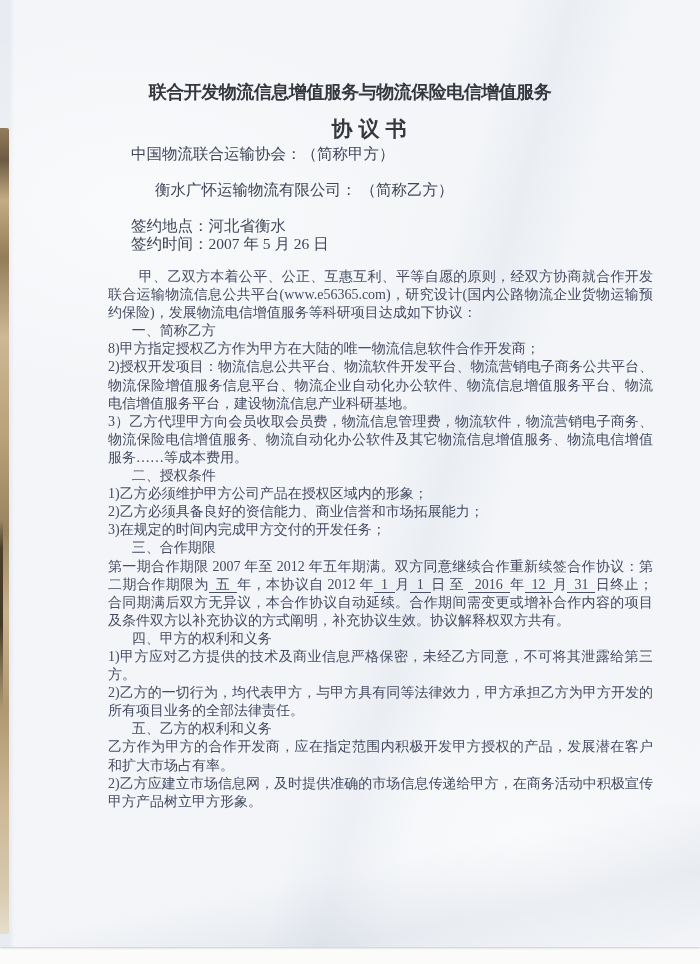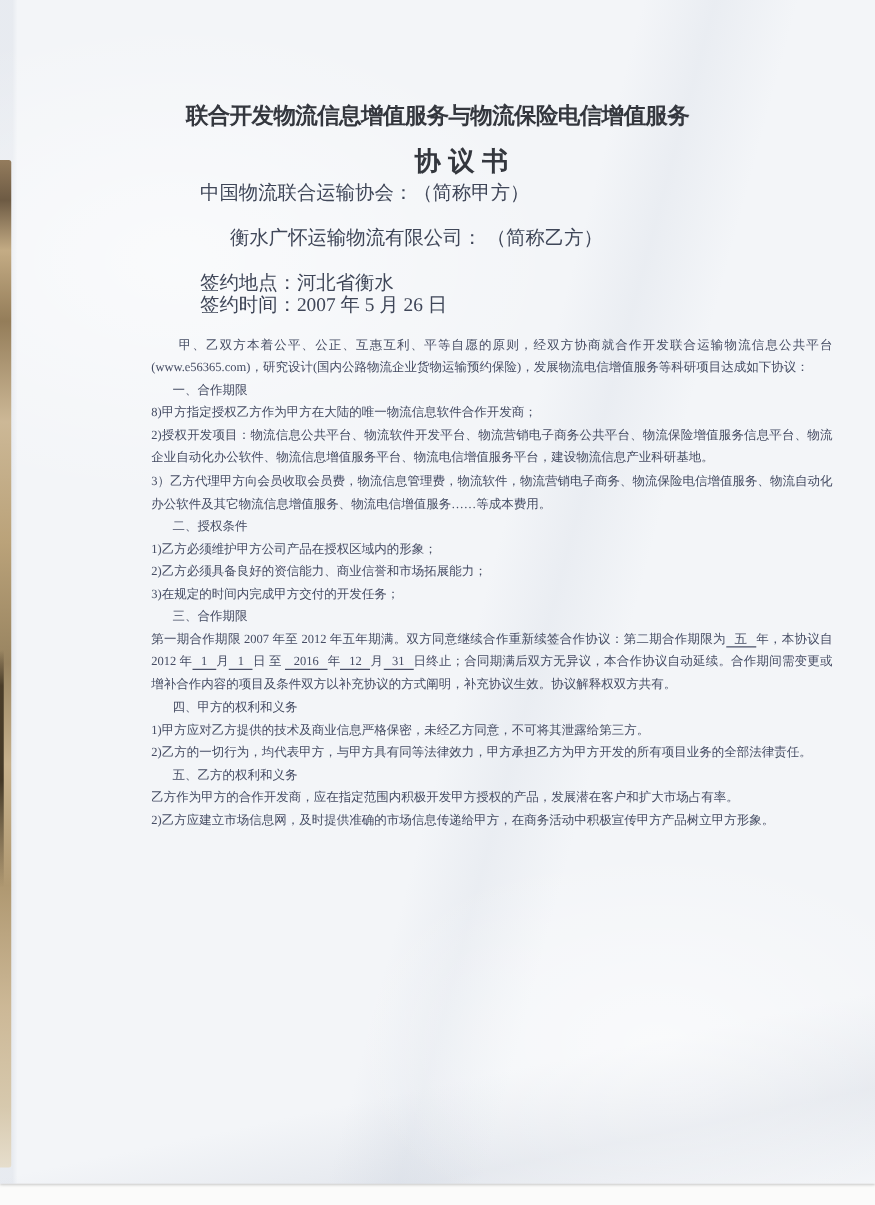--- a/index.html
+++ b/index.html
@@ -53,31 +53,31 @@
   }
   .title2 {
     position: absolute; top: 115px; left: 0; width: 700px;
     text-align: center;
     transform: translateX(22px);
     font-family: "Liberation Sans", "DejaVu Sans", sans-serif;
     font-weight: 700; font-size: 21px; letter-spacing: 6px;
     color: #34373e;
   }
   .meta {
-    position: absolute; left: 160px;
+    position: absolute; left: 131px;
     font-size: 15.5px; color: #3f4658;
     white-space: pre;
   }
   .party-a { top: 144px; }
   .party-b { top: 180px; margin-left: 24px; }
   .sign-place { top: 216px; }
   .sign-date { top: 234px; }
   .body-text {
-    position: absolute; left: 121px; top: 268px; width: 545px;
-    font-size: 10px; line-height: 18.1px;
+    position: absolute; left: 108px; top: 268px; width: 545px;
+    font-size: 14px; line-height: 18.1px;
     color: #454c63;
     text-align: justify;
   }
   .para { margin: 0; }
   .para.first { text-indent: 2.2em; }
   .para.heading { text-indent: 1.7em; text-align: left; }
   .blank {
     border-bottom: 1px solid #4a5068;
     padding: 0 7px;
   }
@@ -93,21 +93,21 @@
     <div class="title1">联合开发物流信息增值服务与物流保险电信增值服务</div>
     <div class="title2">协议书</div>
 
     <div class="meta party-a">中国物流联合运输协会：（简称甲方）</div>
     <div class="meta party-b">衡水广怀运输物流有限公司： （简称乙方）</div>
     <div class="meta sign-place">签约地点：河北省衡水</div>
     <div class="meta sign-date">签约时间：2007 年 5 月 26 日</div>
 
     <div class="body-text">
         <p class="para first"><span>甲、乙双方本着公平、公正、互惠互利、平等自愿的原则，经双方协商就合作开发联合运输物流信息公共平台(www.e56365.com)，研究设计(国内公路物流企业货物运输预约保险)，发展物流电信增值服务等科研项目达成如下协议：</span></p>
-        <p class="para heading"><span>一、合作期限</span></p>
+        <p class="para heading"><span>一、简称乙方</span></p>
         <p class="para item"><span>8)甲方指定授权乙方作为甲方在大陆的唯一物流信息软件合作开发商；</span></p>
         <p class="para item"><span>2)授权开发项目：物流信息公共平台、物流软件开发平台、物流营销电子商务公共平台、物流保险增值服务信息平台、物流企业自动化办公软件、物流信息增值服务平台、物流电信增值服务平台，建设物流信息产业科研基地。</span></p>
         <p class="para item"><span>3）乙方代理甲方向会员收取会员费，物流信息管理费，物流软件，物流营销电子商务、物流保险电信增值服务、物流自动化办公软件及其它物流信息增值服务、物流电信增值服务……等成本费用。</span></p>
         <p class="para heading"><span>二、授权条件</span></p>
         <p class="para item"><span>1)乙方必须维护甲方公司产品在授权区域内的形象；</span></p>
         <p class="para item"><span>2)乙方必须具备良好的资信能力、商业信誉和市场拓展能力；</span></p>
         <p class="para item"><span>3)在规定的时间内完成甲方交付的开发任务；</span></p>
         <p class="para heading"><span>三、合作期限</span></p>
         <p class="para item"><span>第一期合作期限 2007 年至 2012 年五年期满。双方同意继续合作重新续签合作协议：第二期合作期限为</span><span class="blank">五</span><span>年，本协议自 2012 年</span><span class="blank">1</span><span>月</span><span class="blank">1</span><span>日 至 </span><span class="blank">2016</span><span>年</span><span class="blank">12</span><span>月</span><span class="blank">31</span><span>日终止；合同期满后双方无异议，本合作协议自动延续。合作期间需变更或增补合作内容的项目及条件双方以补充协议的方式阐明，补充协议生效。协议解释权双方共有。</span></p>
         <p class="para heading"><span>四、甲方的权利和义务</span></p>

